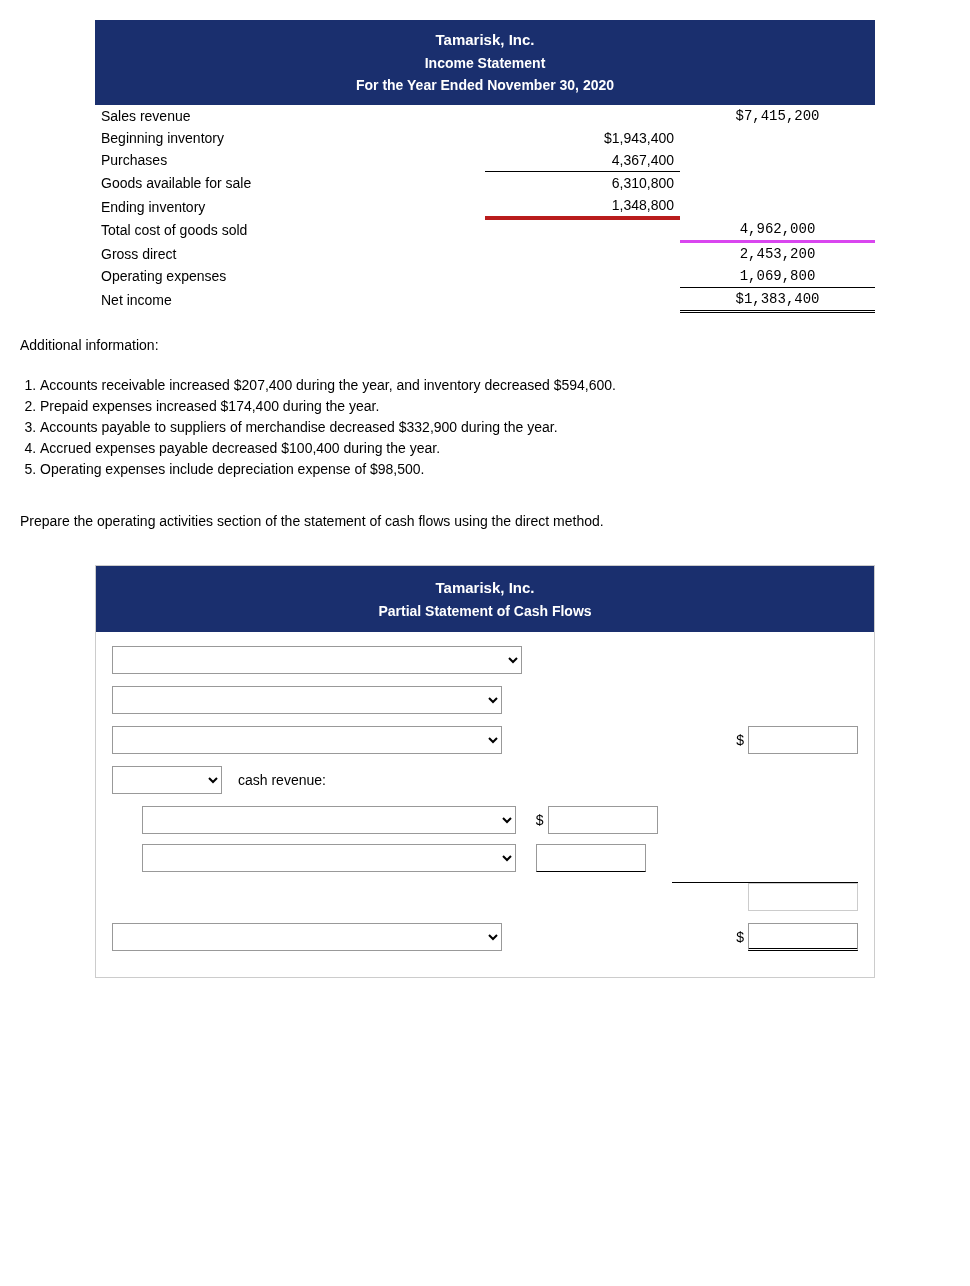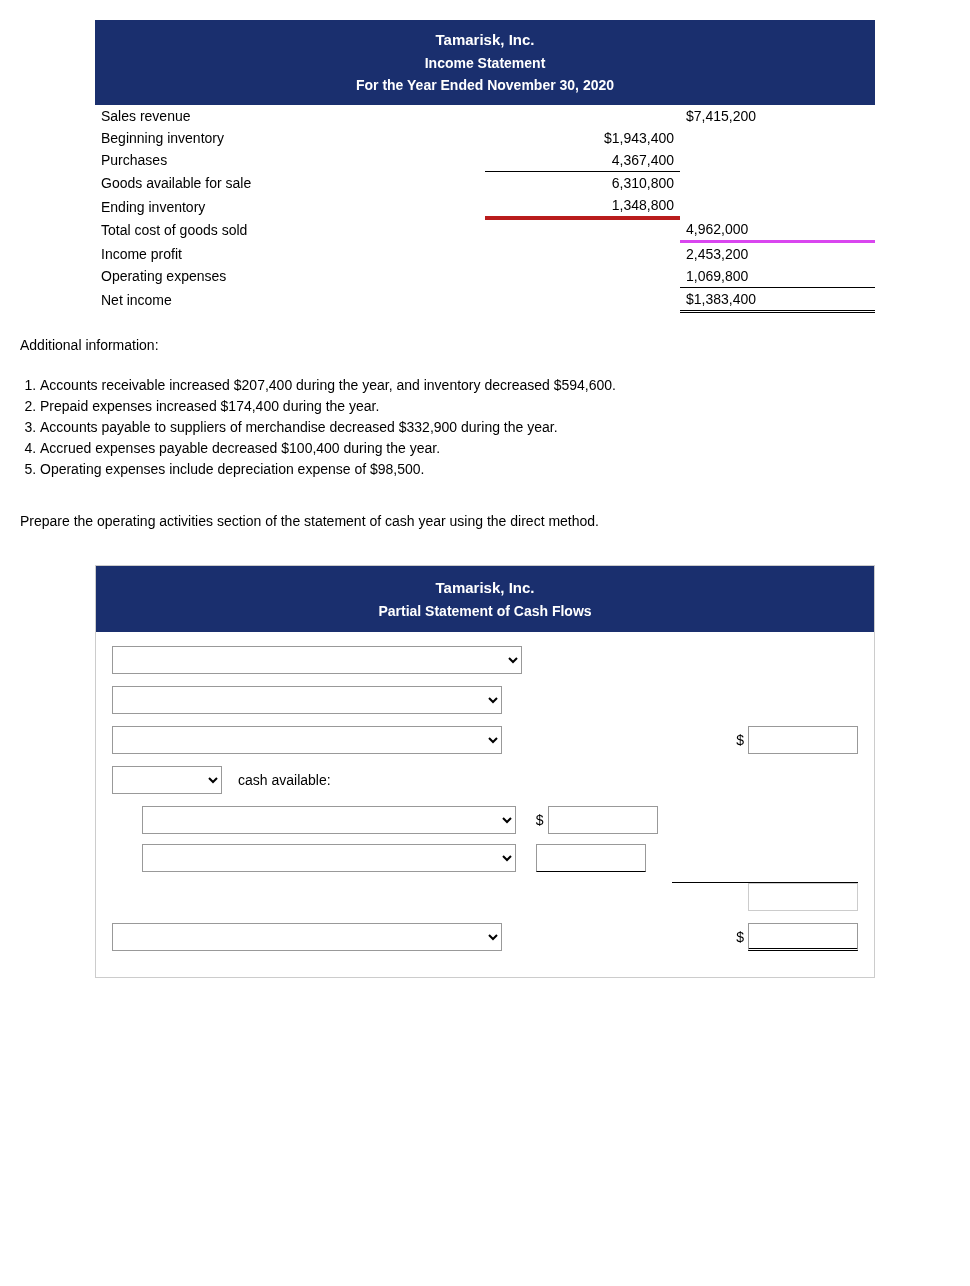--- a/index.html
+++ b/index.html
@@ -38,21 +38,21 @@
       border-collapse: collapse;
     }
 
     .is-table td {
       padding: 3px 6px;
       vertical-align: bottom;
     }
 
     .col-label { width: 50%; }
     .col-mid   { width: 25%; text-align: right; }
-    .col-right { width: 25%; text-align: left; }
+    .col-right { width: 25%; text-align: center; font-family: Liberation Mono, monospace; }
 
     .indent1 { padding-left: 30px; }
 
     
     .additional-section {
       width: 940px;
       margin: 0 auto 20px auto;
     }
 
     .additional-section p {
@@ -248,21 +248,21 @@
       <td class="col-right"></td>
     </tr>
 
     <tr>
       <td class="col-label">Total cost of goods sold</td>
       <td class="col-mid"></td>
       <td class="col-right" style="border-bottom:3px solid #d946ef;">4,962,000</td>
     </tr>
 
     <tr>
-      <td class="col-label">Income profit</td>
+      <td class="col-label">Gross direct</td>
       <td class="col-mid"></td>
       <td class="col-right">2,453,200</td>
     </tr>
 
     <tr>
       <td class="col-label">Operating expenses</td>
       <td class="col-mid"></td>
       <td class="col-right" style="border-bottom:1px solid #000;">1,069,800</td>
     </tr>
 
@@ -284,21 +284,21 @@
     <li>Prepaid expenses increased $174,400 during the year.</li>
     <li>Accounts payable to suppliers of merchandise decreased $332,900 during the year.</li>
     <li>Accrued expenses payable decreased $100,400 during the year.</li>
     <li>Operating expenses include depreciation expense of $98,500.</li>
   </ol>
 </div>
 
 <br>
 
 
-<div class="prepare-text">Prepare the operating activities section of the statement of cash year using the direct method.</div>
+<div class="prepare-text">Prepare the operating activities section of the statement of cash flows using the direct method.</div>
 
 <br>
 
 
 <div class="cf-container">
   <div class="cf-header">
     <div class="cf-title-main">Tamarisk, Inc.</div>
     <div class="cf-title-sub">Partial Statement of Cash Flows</div>
   </div>
 
@@ -338,21 +338,21 @@
         <input type="text" class="cf-input" style="">
       </div>
     </div>
 
     <div class="cf-payments-row">
       <div class="payment-select">
         <select class="cf-select" style="width:110px;">
           <option value=""></option>
         </select>
       </div>
-      <div class="payment-label">cash available:</div>
+      <div class="payment-label">cash revenue:</div>
     </div>
 
     <div class="cf-sub-row cf-indent">
       <div class="sub-label-col">
         <select class="cf-select">
           <option value=""></option>
         </select>
       </div>
       <div class="sub-mid-col">
         <span class="dollar-sign">$</span>

